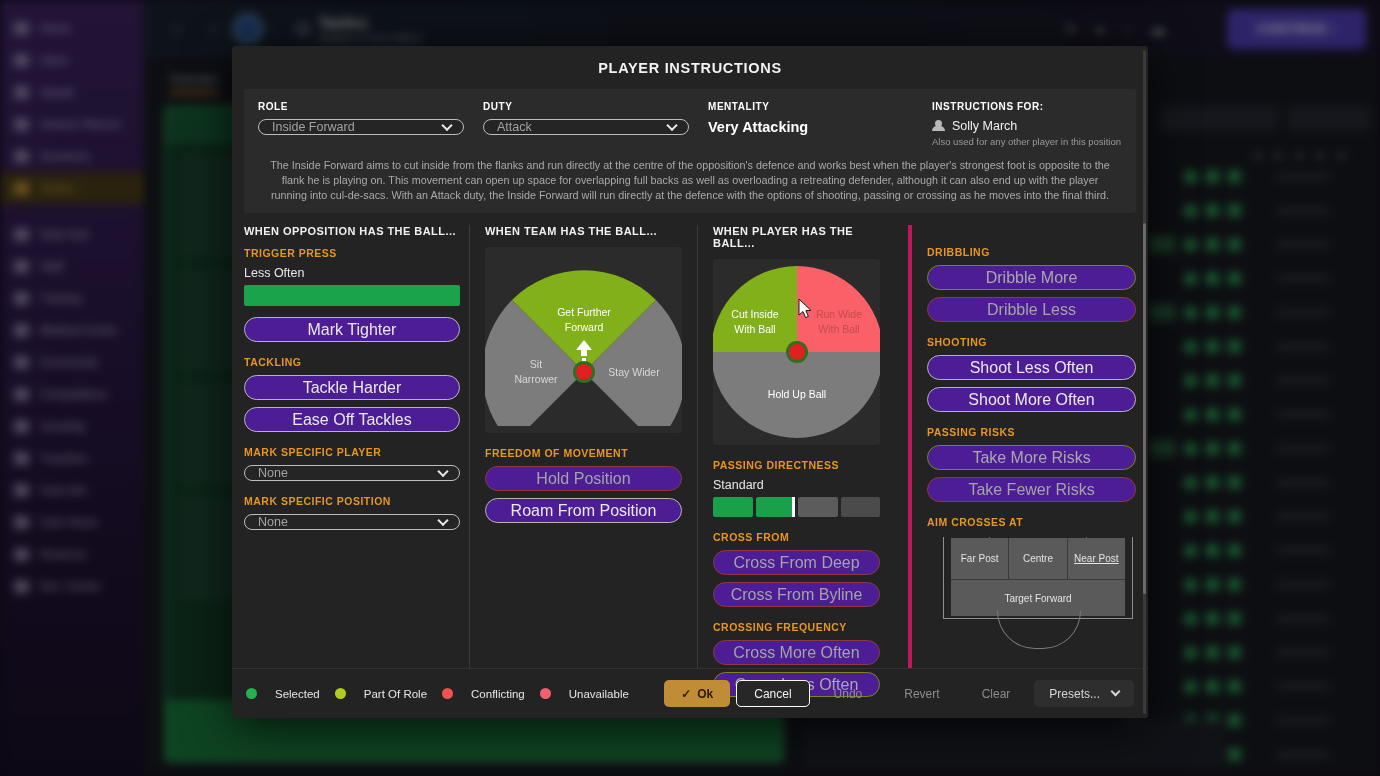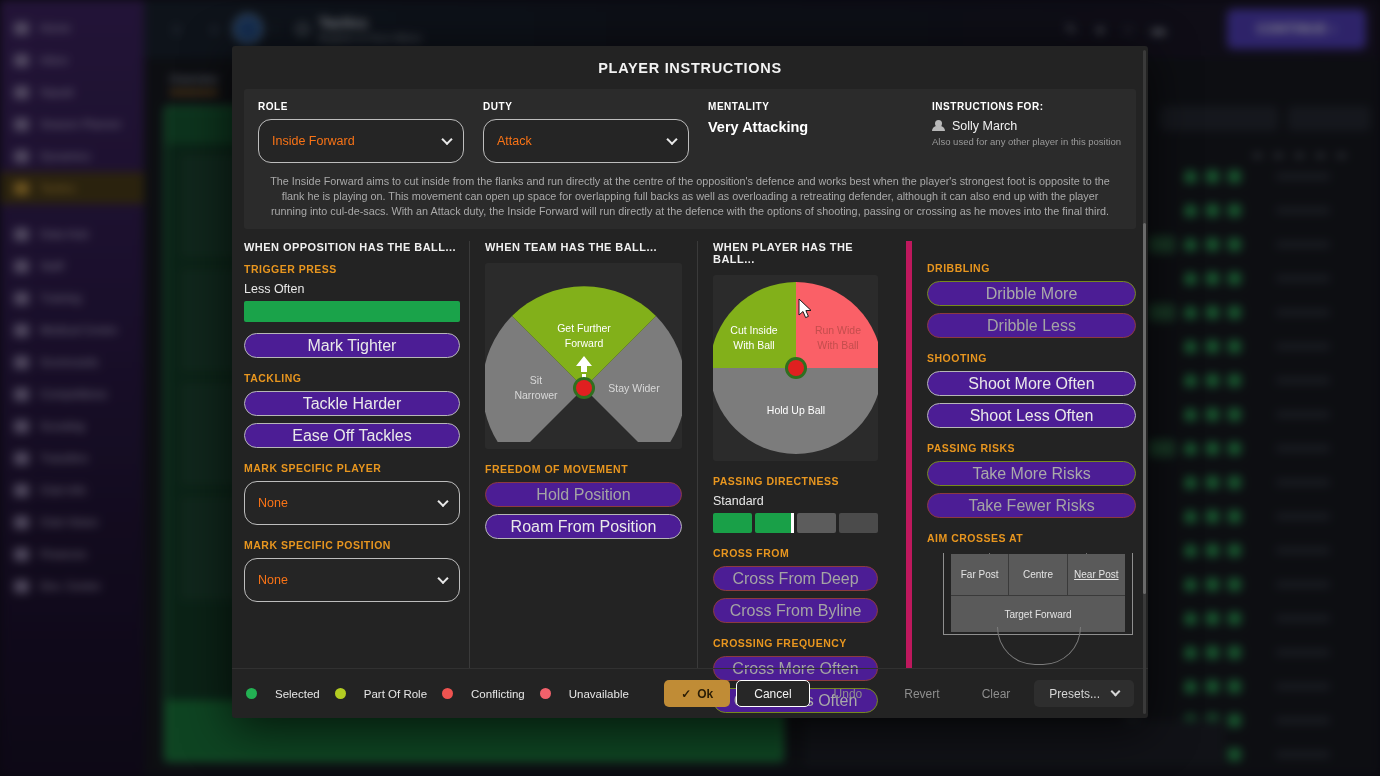--- a/index.html
+++ b/index.html
@@ -108,23 +108,23 @@
   .hcol { }
   .hcol.role { width: 222px; }
   .hcol.duty { width: 222px; margin-left: 3px; }
   .hcol.ment { width: 224px; margin-left: 3px; }
   .hcol.instr { flex: 1; }
   .lbl {
     font-size: 10px; font-weight: bold; letter-spacing: .55px;
     color: #ffffff; text-transform: uppercase; margin-bottom: 7px;
   }
   .select {
-    position: relative; height: 44px; border: 1px solid #bdbdbd; border-radius: 13px;
+    position: relative; height: 16px; border: 1px solid #bdbdbd; border-radius: 13px;
     background: #252525; display: flex; align-items: center; padding: 0 13px;
-    font-size: 12.5px; color: #f97316; width: 206px;
+    font-size: 12.5px; color: #a3a3a3; width: 206px;
   }
   .select .chev {
     position: absolute; right: 12px; top: 50%; width: 8px; height: 8px;
     border-right: 2px solid #e8e8e8; border-bottom: 2px solid #e8e8e8;
     transform: translateY(-70%) rotate(45deg);
   }
   .ment-val { font-size: 14.5px; font-weight: bold; color: #ffffff; margin-top: 1px; }
   .instr-name { display: flex; align-items: center; gap: 7px; font-size: 12.5px; color: #f0f0f0; margin-top: 1px; }
   .person-ico {
     width: 13px; height: 12px; position: relative; flex: 0 0 auto;
@@ -152,21 +152,21 @@
     text-transform: uppercase; margin-bottom: 10px;
   }
   .sechead {
     font-size: 10.5px; font-weight: bold; letter-spacing: .5px; color: #e8961f;
     text-transform: uppercase; margin: 14px 0 7px;
   }
   .sechead.first { margin-top: 0; }
 
   .col-opp { width: 226px; padding-right: 9px; border-right: 1px solid #3a3a3a; }
   .col-team { width: 228px; padding: 0 15px; border-right: 1px solid #3a3a3a; }
-  .col-player { width: 214px; padding: 0 28px 0 15px; border-right: 6px solid #be185d; }
+  .col-player { width: 214px; padding: 0 28px 0 15px; border-right: 4px solid #be185d; }
   .col-extra { flex: 1; padding-left: 15px; }
 
   .pill {
     height: 25px; border-radius: 13px; border: 1px solid #b6b6b6; background: #4c1d95;
     display: flex; align-items: center; justify-content: center;
     font-size: 16px; color: #e9e9e9; margin-bottom: 7px; width: 100%;
   }
   .pill.state-role { border-color: #76891f; color: #a9a9a9; }
   .pill.state-conflict { border-color: #8c3a3f; color: #a4a4a4; }
 
@@ -688,22 +688,22 @@
           </div>
       </div>
 
       <div class="col-extra">
         <div style="height:21px"></div>
         <div class="sechead first">DRIBBLING</div>
         <div class="pill state-role">Dribble More</div>
         <div class="pill state-conflict">Dribble Less</div>
 
         <div class="sechead">SHOOTING</div>
+        <div class="pill">Shoot Less Often</div>
         <div class="pill">Shoot More Often</div>
-        <div class="pill">Shoot Less Often</div>
 
         <div class="sechead">PASSING RISKS</div>
         <div class="pill state-role">Take More Risks</div>
         <div class="pill state-conflict">Take Fewer Risks</div>
 
         <div class="sechead">AIM CROSSES AT</div>
         <div class="pitchbox">
           <div class="outer"></div>
           <div class="sixyd"></div>
           <div class="zone-row">

